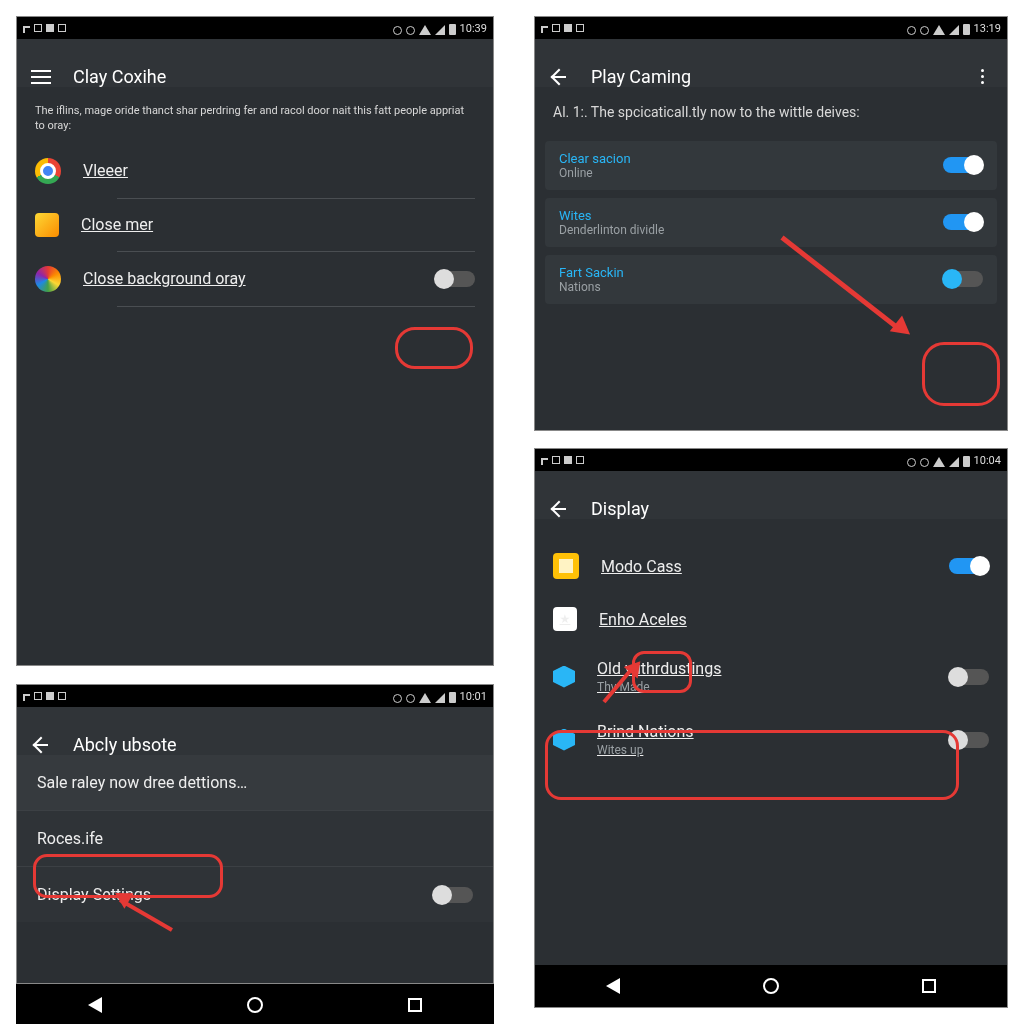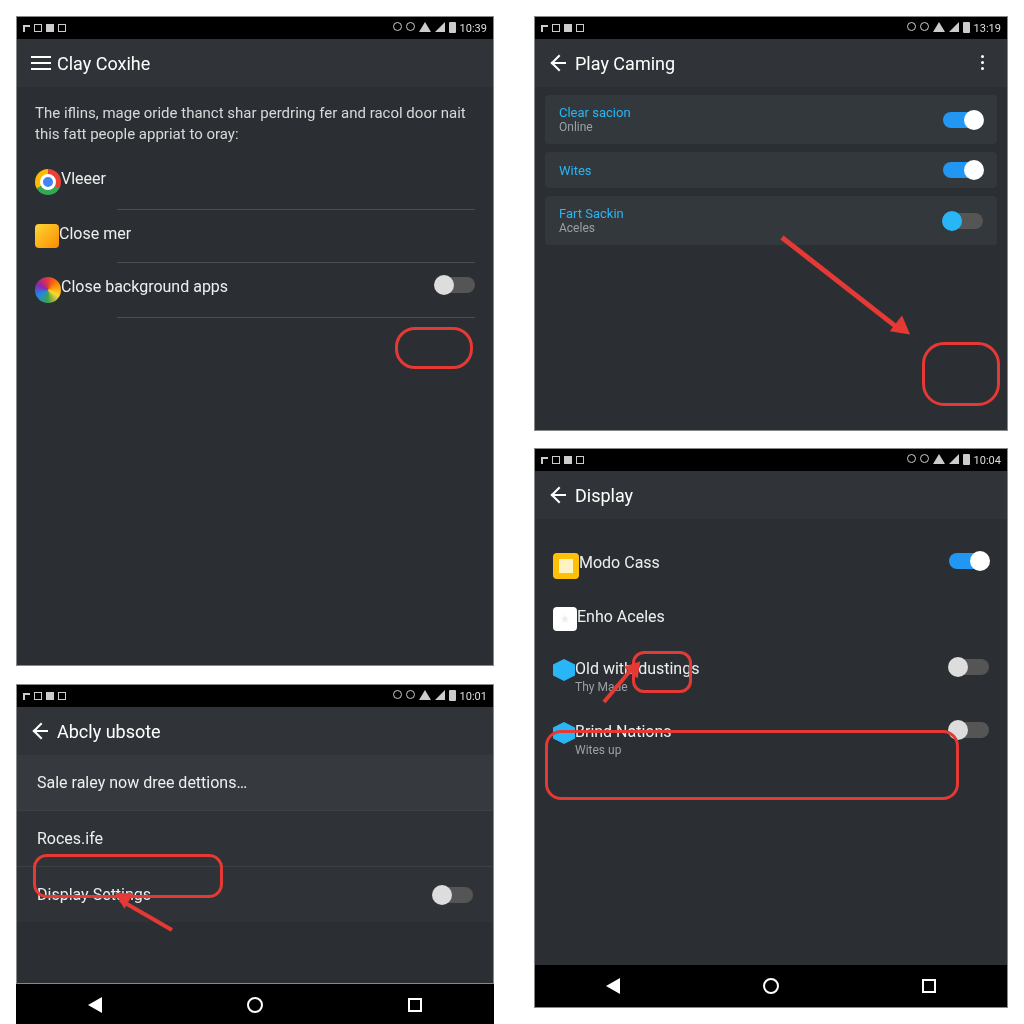--- a/index.html
+++ b/index.html
@@ -29,21 +29,21 @@
   .statusbar {
     background: #000;
     height: 22px;
     display: flex;
     align-items: center;
     justify-content: space-between;
     padding: 0 6px;
     font-size: 11px;
     color: #ddd;
   }
-  .status-left, .status-right { display: flex; align-items: flex-start; gap: 4px; }
+  .status-left, .status-right { display: flex; align-items: flex-end; gap: 4px; }
   .status-ico {
     width: 10px; height: 10px; display: inline-block;
   }
   .arrow-ul { border-left: 2px solid #ccc; border-top: 2px solid #ccc; width: 7px; height: 7px; transform: translateY(1px); }
   .sq { border: 1px solid #ccc; width: 8px; height: 8px; }
   .sq-fill { background: #ccc; width: 8px; height: 8px; }
   .circ { border: 1.5px solid #ccc; border-radius: 50%; width: 9px; height: 9px; }
   .wifi {
     width: 0; height: 0;
     border-left: 6px solid transparent;
@@ -55,23 +55,23 @@
     border-left: 10px solid transparent;
     border-bottom: 10px solid #ccc;
   }
   .batt { width: 7px; height: 11px; background: #ccc; border-radius: 1px; }
 
   
   .appbar {
     height: 48px;
     background: #303438;
     display: flex;
-    align-items: center;
+    align-items: flex-end;
     padding: 0 14px;
-    gap: 6px;
+    gap: 22px;
     color: #fff;
     font-size: 18px;
   }
   .appbar .spacer { flex: 1; }
   .ham, .back, .more { width: 20px; height: 20px; display: inline-block; position: relative; }
   .ham::before, .ham::after, .ham span {
     content: ""; position: absolute; left: 0; right: 0; height: 2px; background: #fff;
   }
   .ham::before { top: 3px; } .ham span { top: 9px; } .ham::after { top: 15px; }
   .back::before {
@@ -84,31 +84,33 @@
   }
   .more::before, .more::after, .more span {
     content: ""; position: absolute; width: 3px; height: 3px; background: #fff; border-radius: 50%; left: 8px;
   }
   .more::before { top: 2px; } .more span { top: 8px; } .more::after { top: 14px; }
 
   
   .content { flex: 1; overflow: hidden; }
   .desc {
     padding: 16px 18px 10px;
-    font-size: 15px;
+    font-size: 11px;
     line-height: 1.4;
     color: #d8d8d8;
   }
   .row {
     display: flex;
-    align-items: flex-start;
+    align-items: center;
     padding: 14px 18px;
+    gap: 22px;
     font-size: 16px;
     color: #eee;
     position: relative;
+    text-decoration: underline;
   }
   .row .txt { flex: 1; }
   .row .sub { margin-top: 2px; }
   .divider {
     height: 1px; background: #4a4e52; margin-left: 100px; margin-right: 18px;
   }
   .icon-circ {
     width: 26px; height: 26px; border-radius: 50%;
     display: flex; align-items: center; justify-content: center;
     font-size: 14px; color: #000;
@@ -216,21 +218,21 @@
     <div class="divider"></div>
 
     <div class="row">
       <span class="yellow"></span>
       <span class="txt">Close mer</span>
     </div>
     <div class="divider"></div>
 
     <div class="row">
       <span class="icon-circ rainbow"></span>
-      <span class="txt">Close background apps</span>
+      <span class="txt">Close background oray</span>
       <span class="toggle">
           <span class="knob"></span>
         </span>
     </div>
     <div class="divider"></div>
   </div>
 </div>
 
 <div class="phone" id="p2">
   <div class="statusbar">
@@ -289,42 +291,44 @@
   </div>
   <div class="appbar">
     <span class="back"></span>
     <span>Play Caming</span>
     <span class="spacer"></span>
     <span class="more">
         <span></span>
       </span>
   </div>
   <div class="content">
+    <div class="desc" style="font-size:14px">Al. 1:. The spcicaticall.tly now to the wittle deives:</div>
 
     <div class="card">
       <div class="ct">
         <div class="ttl-blue">Clear sacion</div>
         <div class="sub">Online</div>
       </div>
       <span class="toggle on">
           <span class="knob"></span>
         </span>
     </div>
     <div class="card">
       <div class="ct">
         <div class="ttl-blue">Wites</div>
+        <div class="sub">Denderlinton dividle</div>
       </div>
       <span class="toggle on">
           <span class="knob"></span>
         </span>
     </div>
     <div class="card">
       <div class="ct">
         <div class="ttl-blue">Fart Sackin</div>
-        <div class="sub">Aceles</div>
+        <div class="sub">Nations</div>
       </div>
       <span class="toggle blueknob">
           <span class="knob"></span>
         </span>
     </div>
   </div>
 </div>
 
 <div class="phone" id="p4">
   <div class="statusbar">

